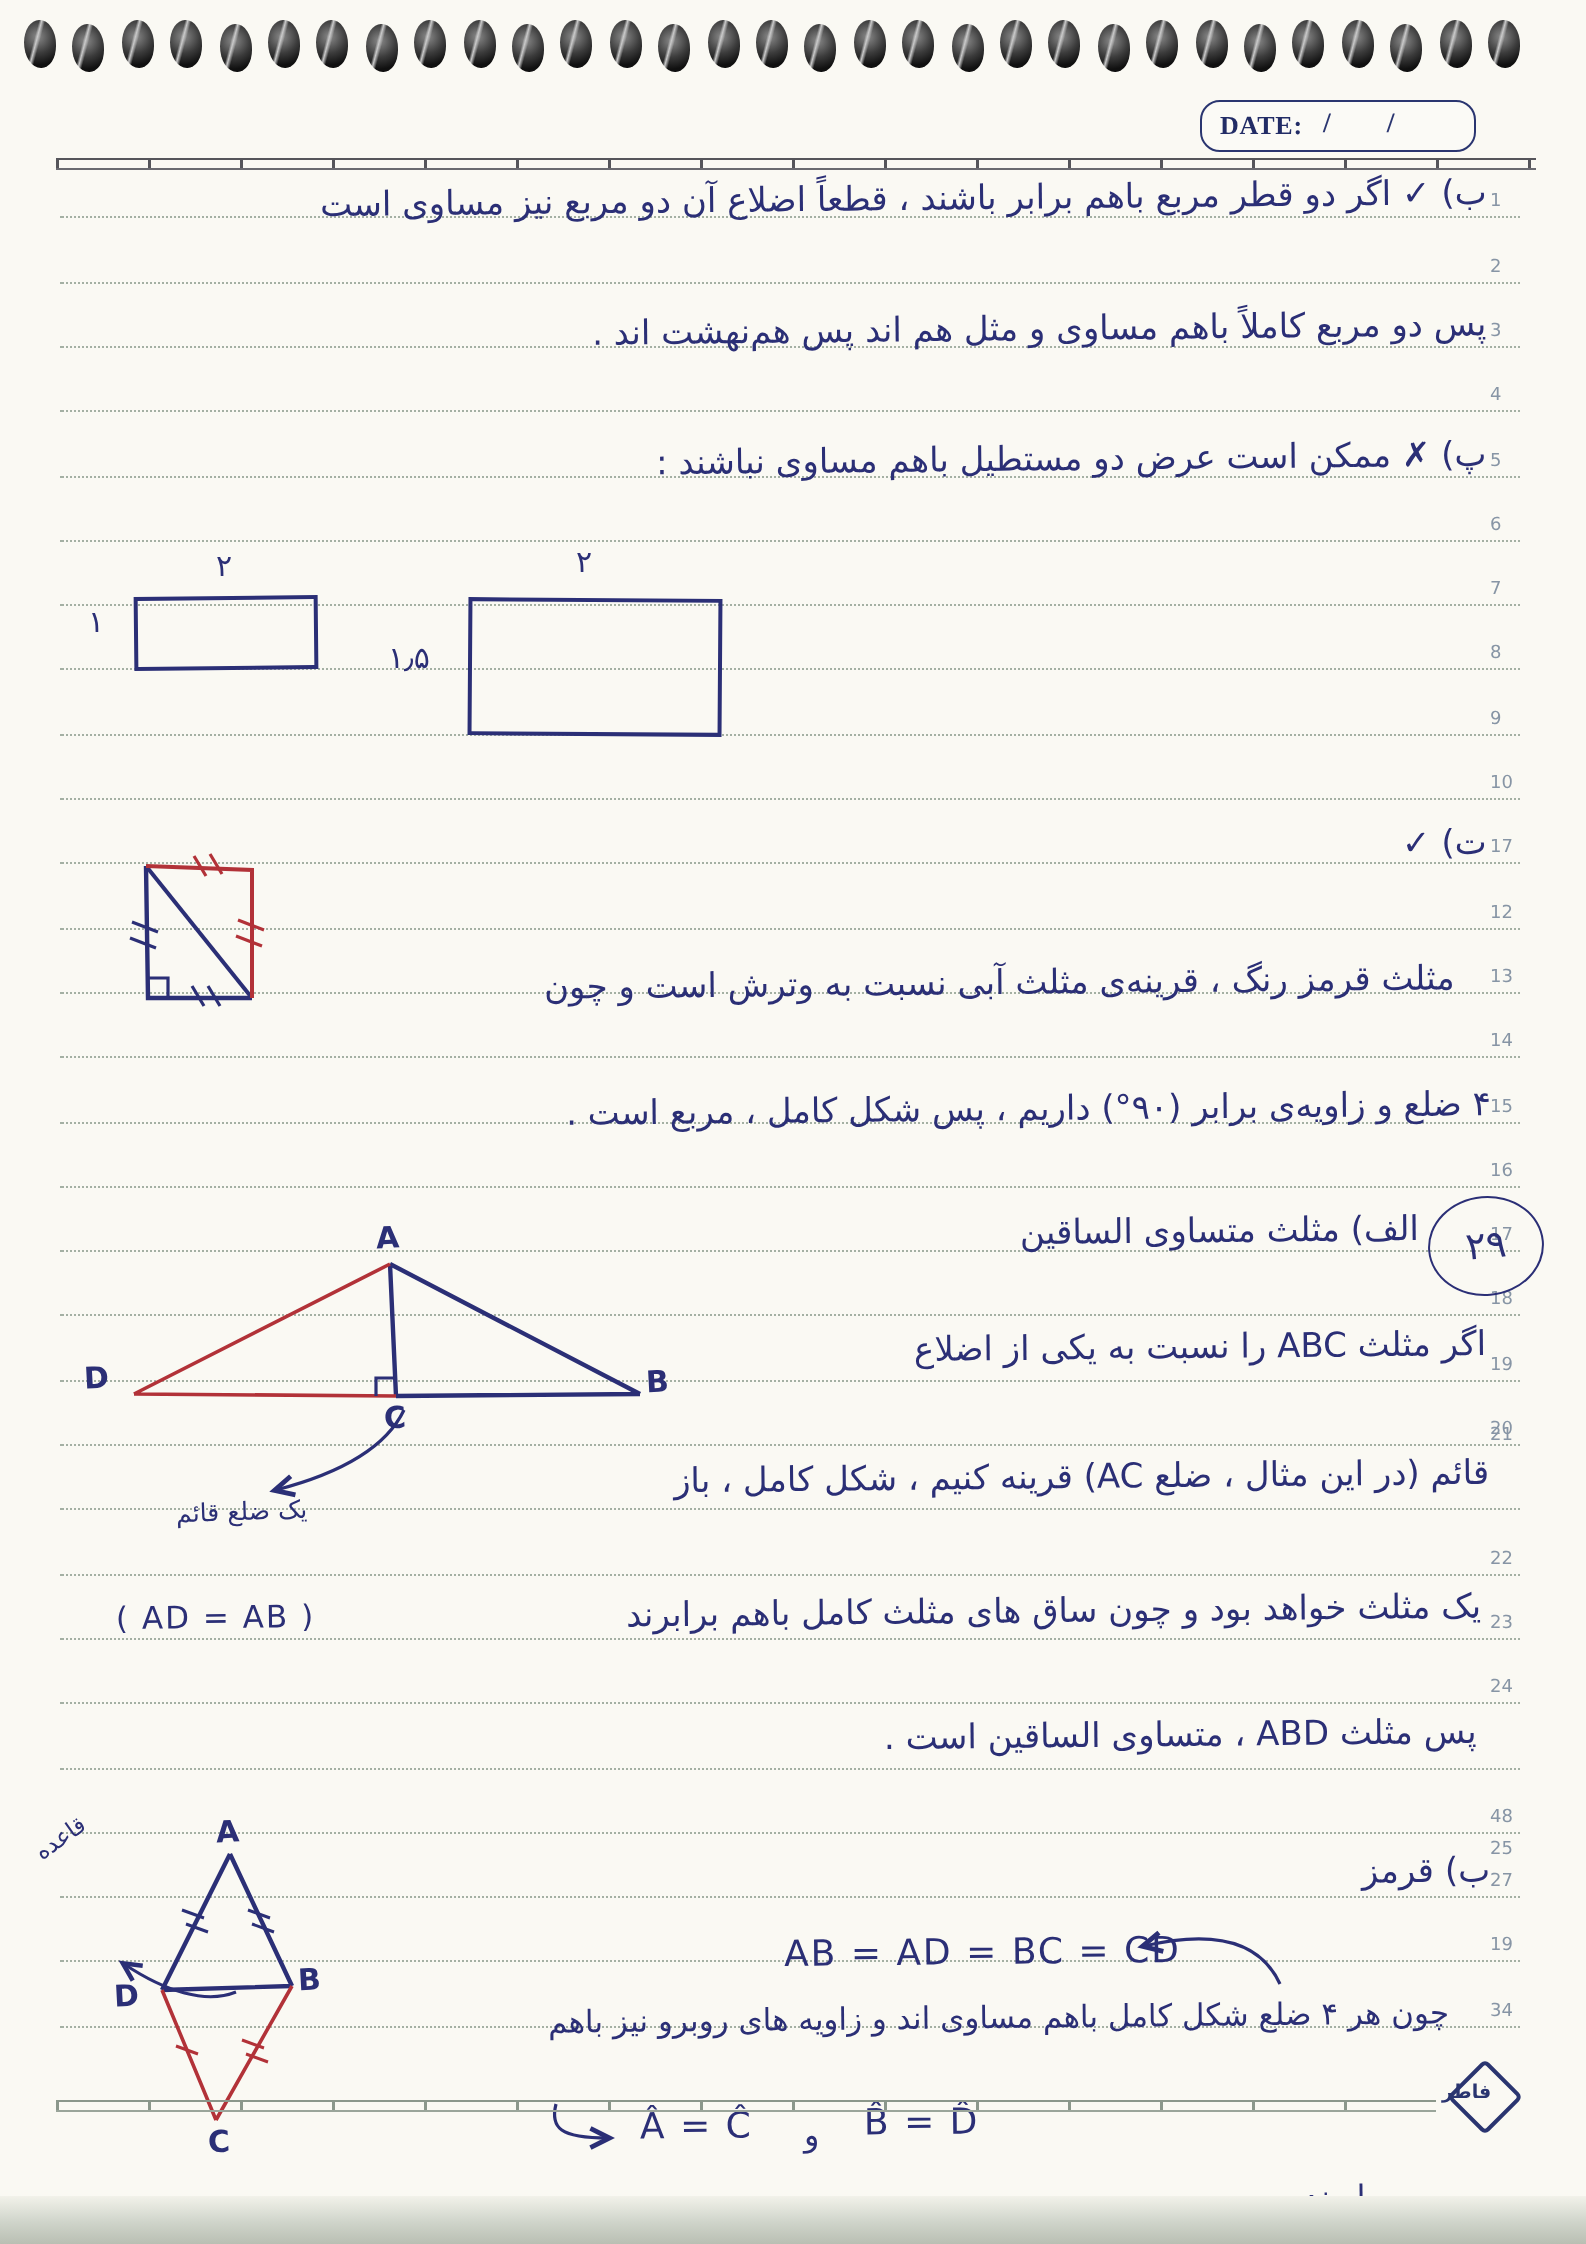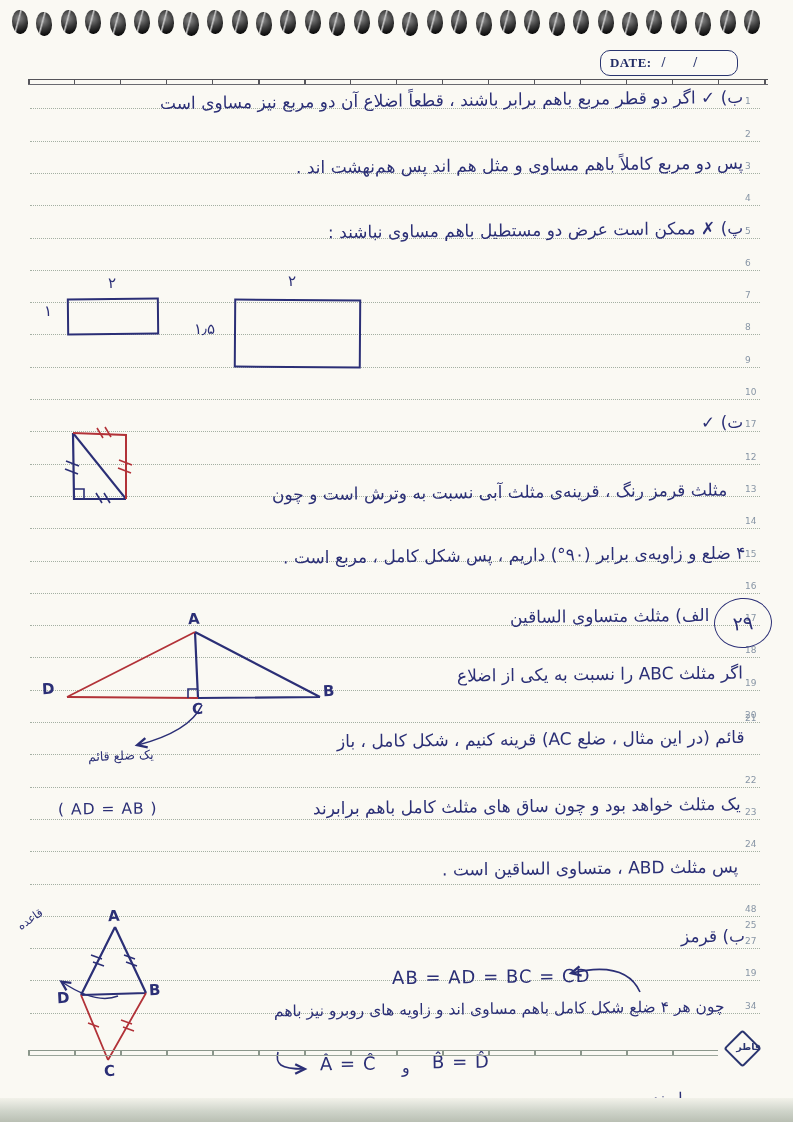--- a/index.html
+++ b/index.html
@@ -28,21 +28,21 @@
   .small-note{font-size:12.5px;}
   .diag-label{position:absolute;color:#2b2f76;font-size:15px;font-weight:bold;transform:rotate(-3deg);}
   .num-label{position:absolute;color:#2b2f76;font-size:15px;}
   .circle-q{position:absolute;left:714px;top:598px;width:56px;height:48px;border:1.8px solid #2b2f76;
             border-radius:50%;transform:rotate(-5deg);display:flex;align-items:center;justify-content:center;
             color:#2b2f76;font-size:19px;}
   svg{position:absolute;overflow:visible;}
   
   .badge{position:absolute;left:721px;top:1027px;width:40px;height:40px;}
   .badge .diamond{position:absolute;left:8px;top:8px;width:23px;height:23px;border:2px solid #2a3570;transform:rotate(45deg);border-radius:3px;background:#faf9f3;}
-  .badge .btxt{position:absolute;left:0;top:14px;width:40px;text-align:right;font-size:9.5px;font-weight:bold;color:#2a3570;}
+  .badge .btxt{position:absolute;left:0;top:14px;width:40px;text-align:left;font-size:9.5px;font-weight:bold;color:#2a3570;}
   .bottom-band{position:absolute;left:0;top:1098px;width:793px;height:24px;
                background:linear-gradient(#f2f2ea 0%,#cfd4ca 55%,#b9bfb3 100%);}
 </style>
 </head>
 <body>
 
 <div class="page">
 
   <div id="spiral">
       <div class="loop" style="left: 12px; top: 10px;"></div>

